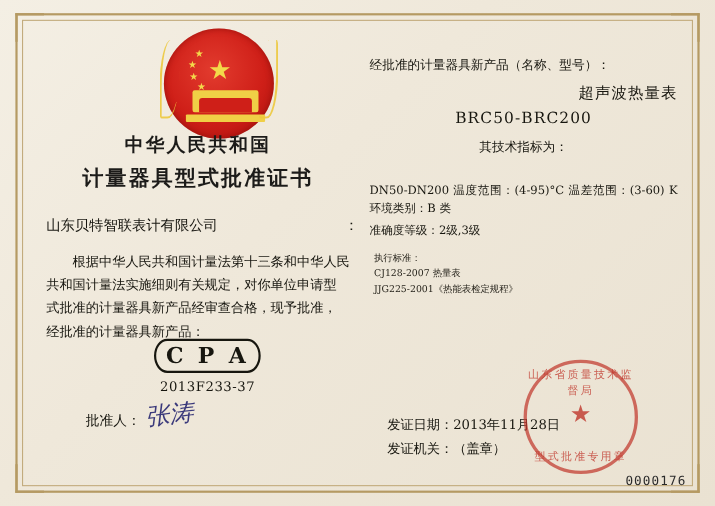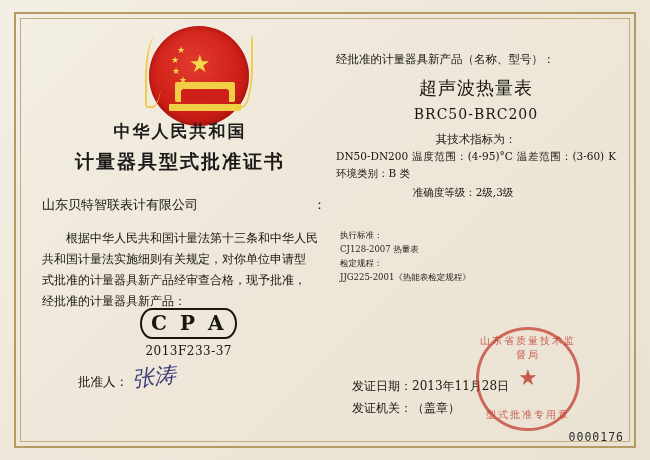--- a/index.html
+++ b/index.html
@@ -222,44 +222,44 @@
     position: absolute;
     left: 336px;
     top: 52px;
     width: 280px;
     color: #17160f;
     font-family: "DejaVu Serif", serif;
   }
   .r-line-1 { font-size: 11.5px; }
   .r-prod-1 {
     margin-top: 9px;
-    text-align: center;
-    font-size: 18px;
+    text-align: right;
+    font-size: 14px;
     letter-spacing: 1px;
   }
   .r-prod-2 {
     margin-top: 6px;
     text-align: center;
     font-size: 14px;
     letter-spacing: 1px;
   }
   .r-spec-title {
     margin-top: 10px;
     text-align: center;
     font-size: 11.5px;
   }
   .r-spec-body {
-    margin-top: 1px;
+    margin-top: 24px;
     font-size: 10.5px;
     line-height: 17px;
     text-align: justify;
   }
   .r-accuracy {
     margin-top: 4px;
-    text-align: center;
+    text-align: left;
     padding-right: 26px;
     font-size: 10.5px;
   }
   .std-block {
     position: absolute;
     left: 340px;
     top: 228px;
     font-size: 8.5px;
     line-height: 14px;
     color: #27241c;
@@ -387,21 +387,20 @@
     <div class="r-prod-1">超声波热量表</div>
     <div class="r-prod-2">BRC50-BRC200</div>
     <div class="r-spec-title">其技术指标为：</div>
     <div class="r-spec-body">DN50-DN200 温度范围：(4-95)°C 温差范围：(3-60) K 环境类别：B 类</div>
     <div class="r-accuracy">准确度等级：2级,3级</div>
   </div>
 
   <div class="std-block">
     <div>执行标准：</div>
     <div>CJ128-2007 热量表</div>
-    <div>检定规程：</div>
     <div>JJG225-2001《热能表检定规程》</div>
   </div>
 
   <div class="issue-block">
     <div>
       <span>发证日期：</span><span>2013年11月28日</span>
     </div>
     <div>
       <span>发证机关：</span><span>（盖章）</span>
     </div>

